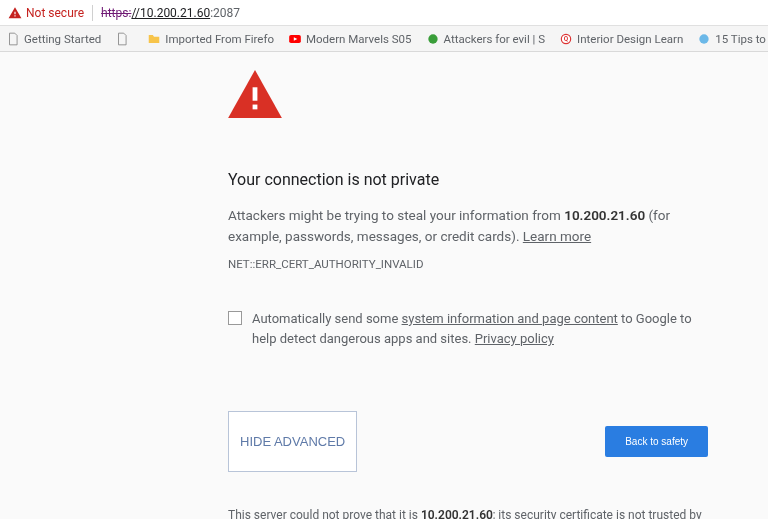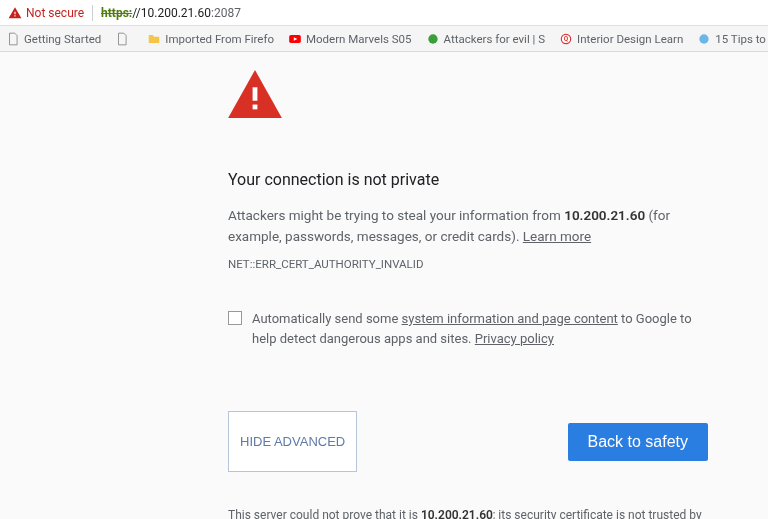--- a/index.html
+++ b/index.html
@@ -2,40 +2,40 @@
 <html><head>
   <meta charset="utf-8">
   <style>
     * { box-sizing: border-box; margin: 0; padding: 0; }
     body { font-family: "Segoe UI", Roboto, Arial, sans-serif; background: #fafafa; width: 768px; height: 519px; overflow: hidden; }
     .addrbar { display: flex; align-items: center; height: 26px; background: #fff; border-bottom: 1px solid #e0e0e0; padding: 0 8px; font-size: 12px; }
     .sec-label { color: #c5221f; display: flex; gap: 4px; }
     .sec-label svg { width: 14px; height: 14px; }
     .divider { width: 1px; height: 16px; background: #d0d0d0; margin: 0 8px; }
     .url { color: #5f6368; }
-    .url .strike { text-decoration: line-through; color: #4d7c0f; font-weight: bold; }
-    .url .host { color: #202124; }
+    .url .strike { text-decoration: line-through; color: #701a75; }
+    .url .host { color: #202124; text-decoration: underline; }
     .bmbar { display: flex; align-items: center; height: 26px; background: #f5f5f5; border-bottom: 1px solid #d9d9d9; padding: 0 0; font-size: 11.5px; color: #5f6368; gap: 2px; }
     .bm { display: flex; align-items: center; gap: 4px; padding: 2px 6px; border-radius: 3px; cursor: pointer; white-space: nowrap; }
     .bm-icon { width: 14px; height: 14px; flex: none; display: inline-flex; }
     .bm-icon svg { width: 14px; height: 14px; }
     .content { padding: 18px 0 0 228px; width: 738px; }
     .tri { margin-bottom: 22px; }
     .tri svg { width: 54px; height: 48px; }
     h1 { font-size: 16px; font-weight: 400; color: #202124; margin-bottom: 16px; margin-top: 48px; }
     .desc { font-size: 13.5px; color: #5f6368; line-height: 1.55; margin-bottom: 10px; max-width: 480px; }
     .desc b { color: #333; font-weight: 600; }
     .desc .lnk, .proceed { color: #5f6368; text-decoration: underline; cursor: pointer; }
     .err { font-size: 11.5px; color: #5f6368; margin-bottom: 38px; }
     .optrow { display: flex; align-items: flex-start; gap: 10px; font-size: 13px; color: #5f6368; line-height: 1.55; max-width: 480px; margin-bottom: 62px; }
     .cb { width: 14px; height: 14px; border: 1px solid #999; background: #fff; margin-top: 2px; flex: none; }
     .optrow .u { text-decoration: underline; }
     .btnrow { display: flex; justify-content: space-between; align-items: center; max-width: 480px; margin-bottom: 34px; }
     .btn-adv { background: #fff; border: 1px solid #b8c4d8; color: #5f7aa8; font-size: 13px; padding: 22px 11px; cursor: pointer; }
-    .btn-safe { background: #2a7de1; border: none; color: #fff; font-size: 16px; padding: 10px 20px; border-radius: 2px; cursor: pointer; }
+    .btn-safe { background: #2a7de1; border: none; color: #fff; font-size: 10px; padding: 10px 20px; border-radius: 2px; cursor: pointer; }
     .adv-text { font-size: 12px; color: #5f6368; line-height: 1.6; max-width: 480px; margin-bottom: 18px; }
     .adv-text b { color: #333; font-weight: 600; }
   </style>
 </head>
 <body>
 
 <div class="addrbar">
   <span class="sec-label">
     <svg viewBox="0 0 24 24">
         <path fill="#c5221f" d="M1 21h22L12 2 1 21zm12-3h-2v-2h2v2zm0-4h-2v-4h2v4z"></path>

